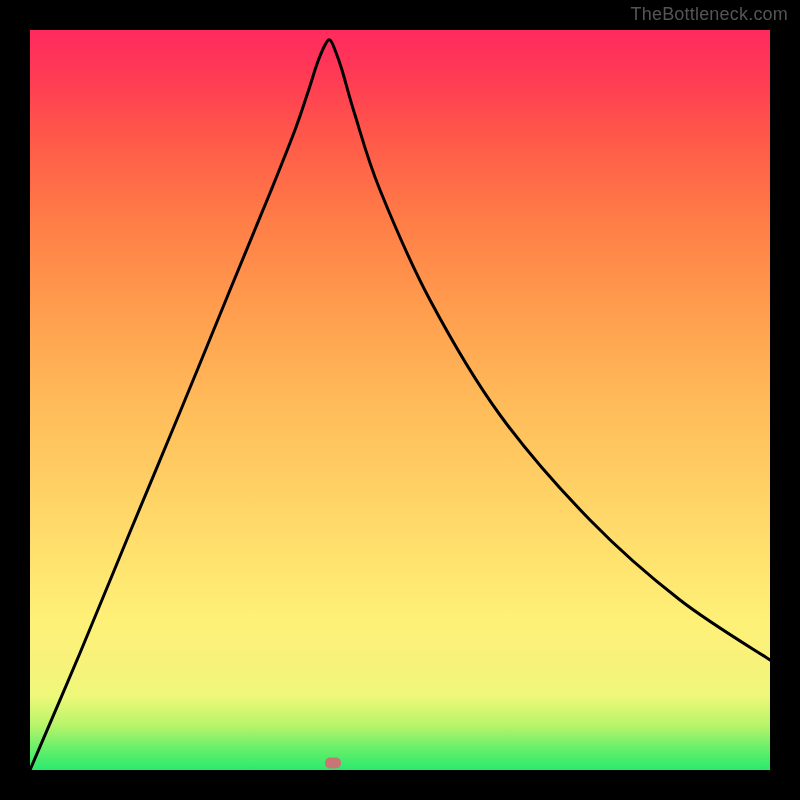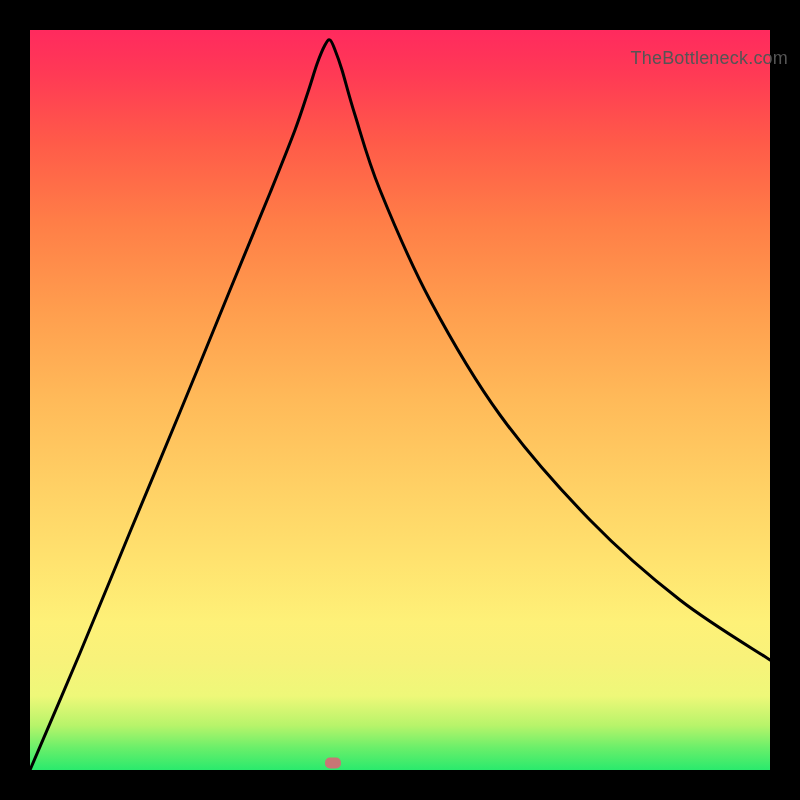--- a/index.html
+++ b/index.html
@@ -37,21 +37,20 @@
   }
   .watermark {
     position: absolute;
     top: 4px;
     right: 12px;
     color: #555;
     font-size: 18px;
     font-weight: 400;
     font-family: Arial, sans-serif;
     letter-spacing: 0.2px;
-    margin-top: 44px;
   }
   svg.curve {
     position: absolute;
     left: 0;
     top: 0;
     width: 740px;
     height: 740px;
     overflow: visible;
   }
   .dot {

